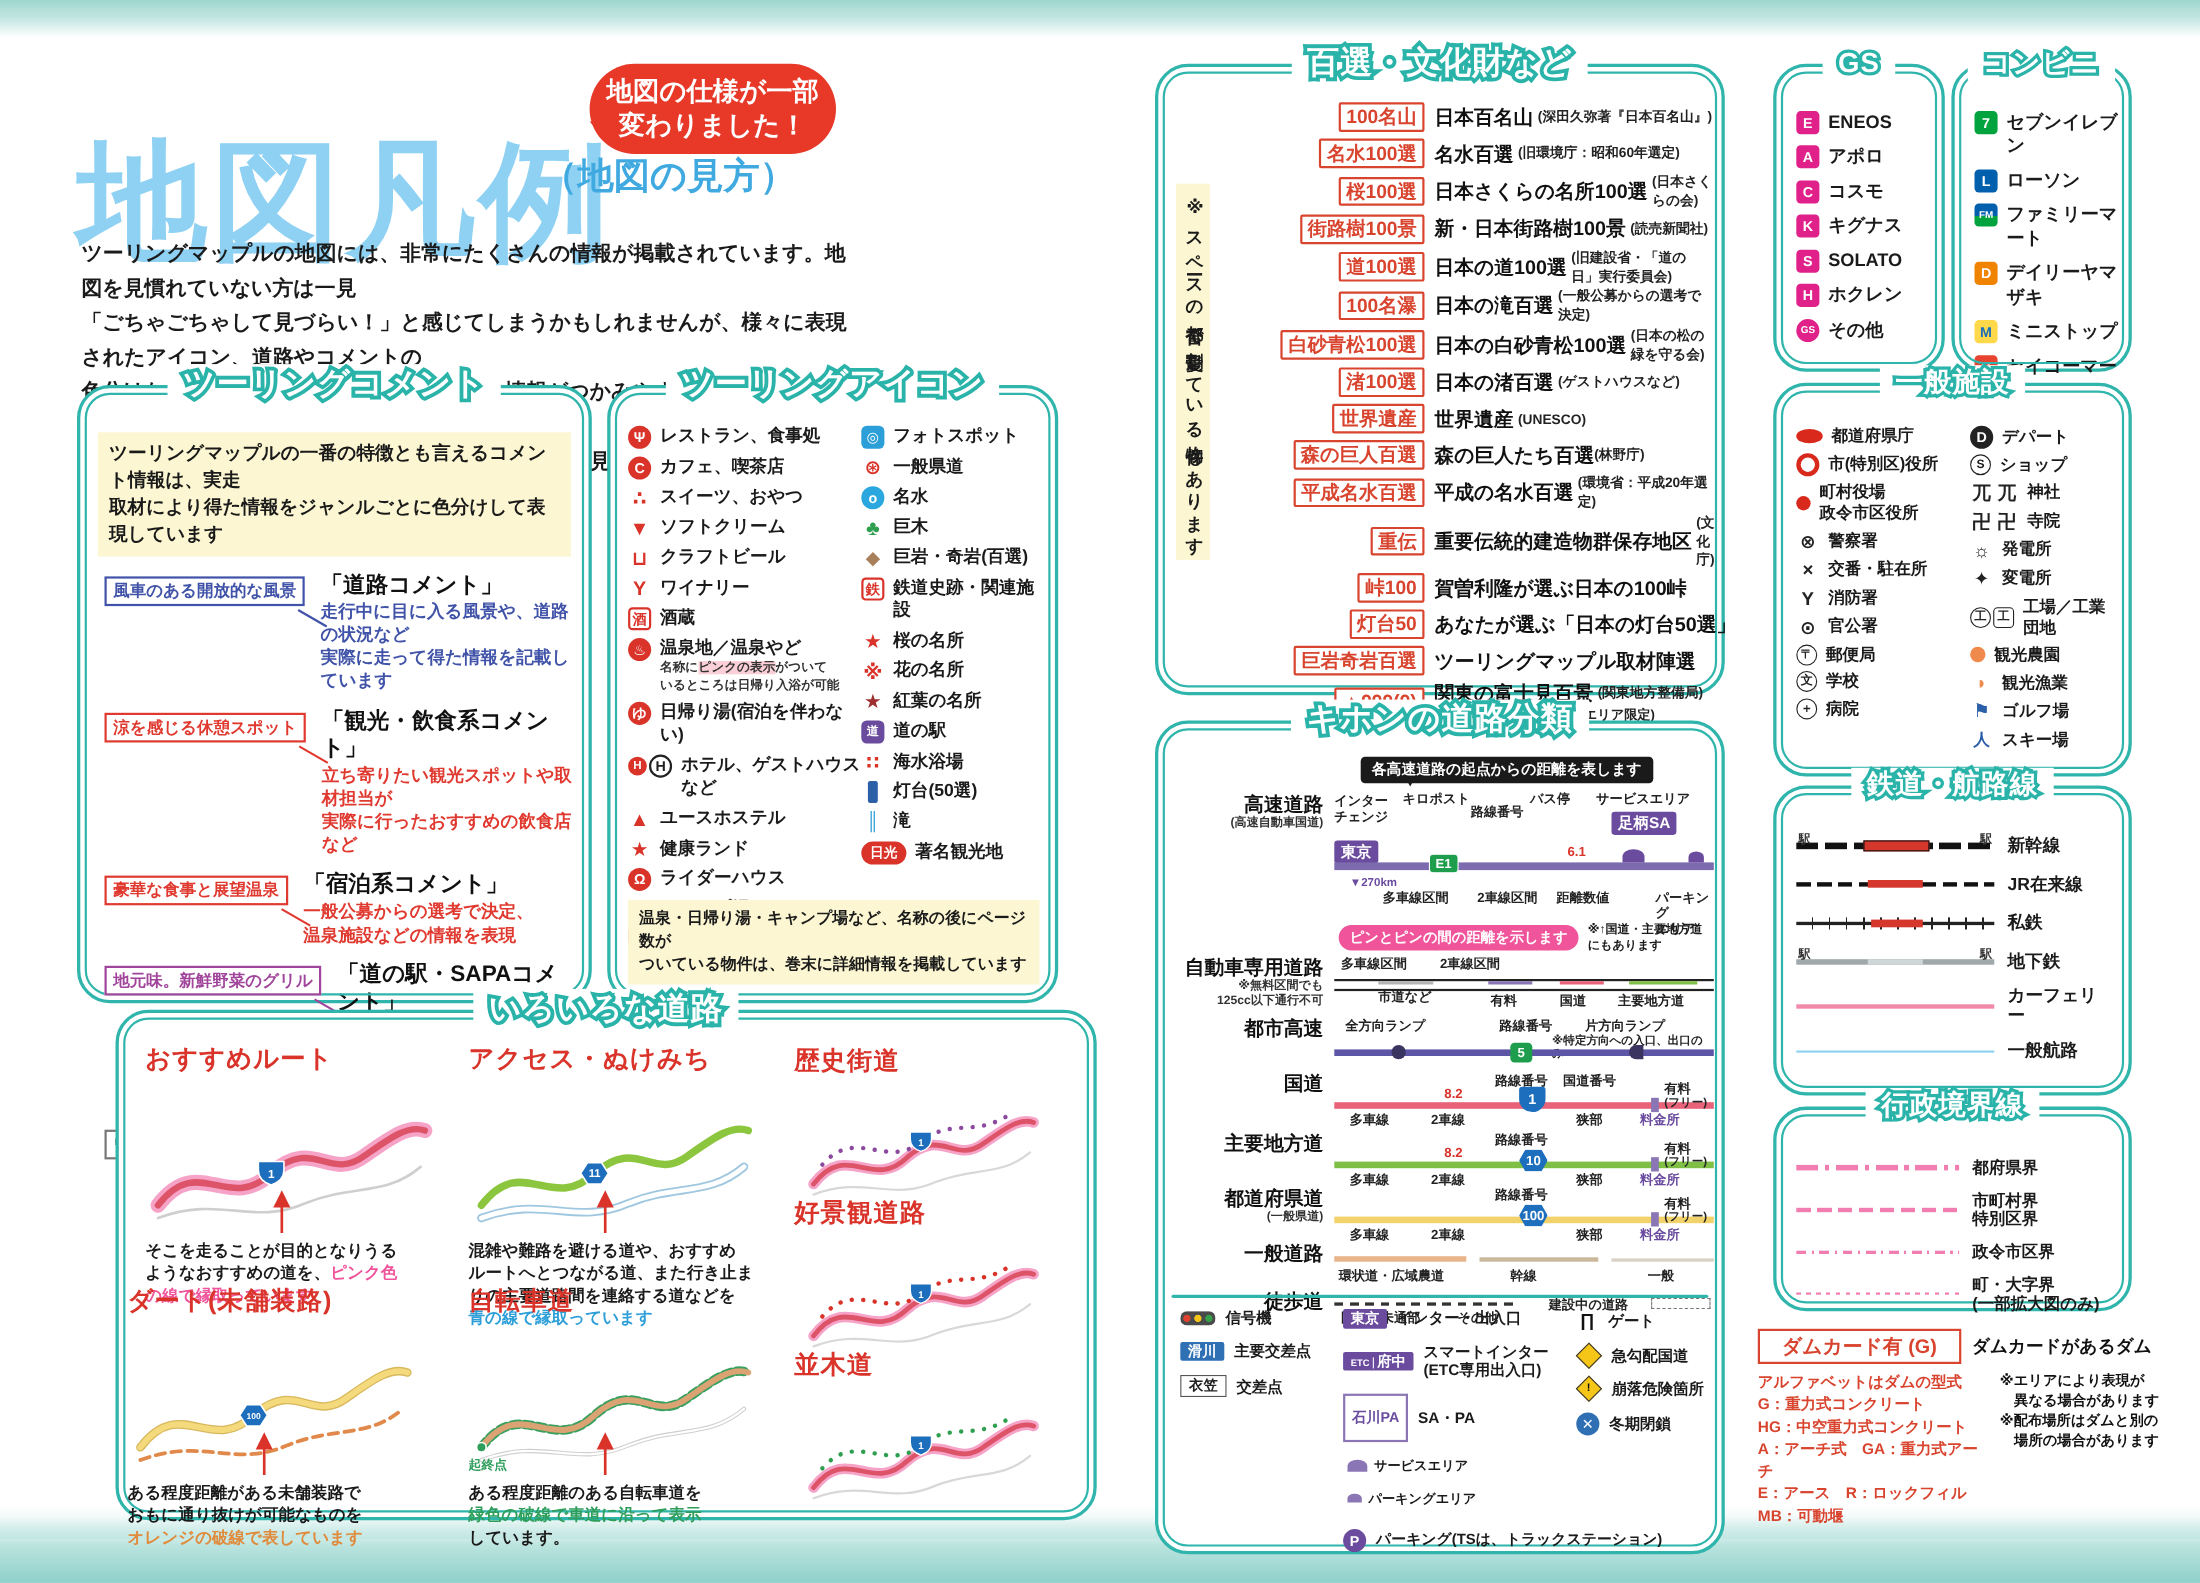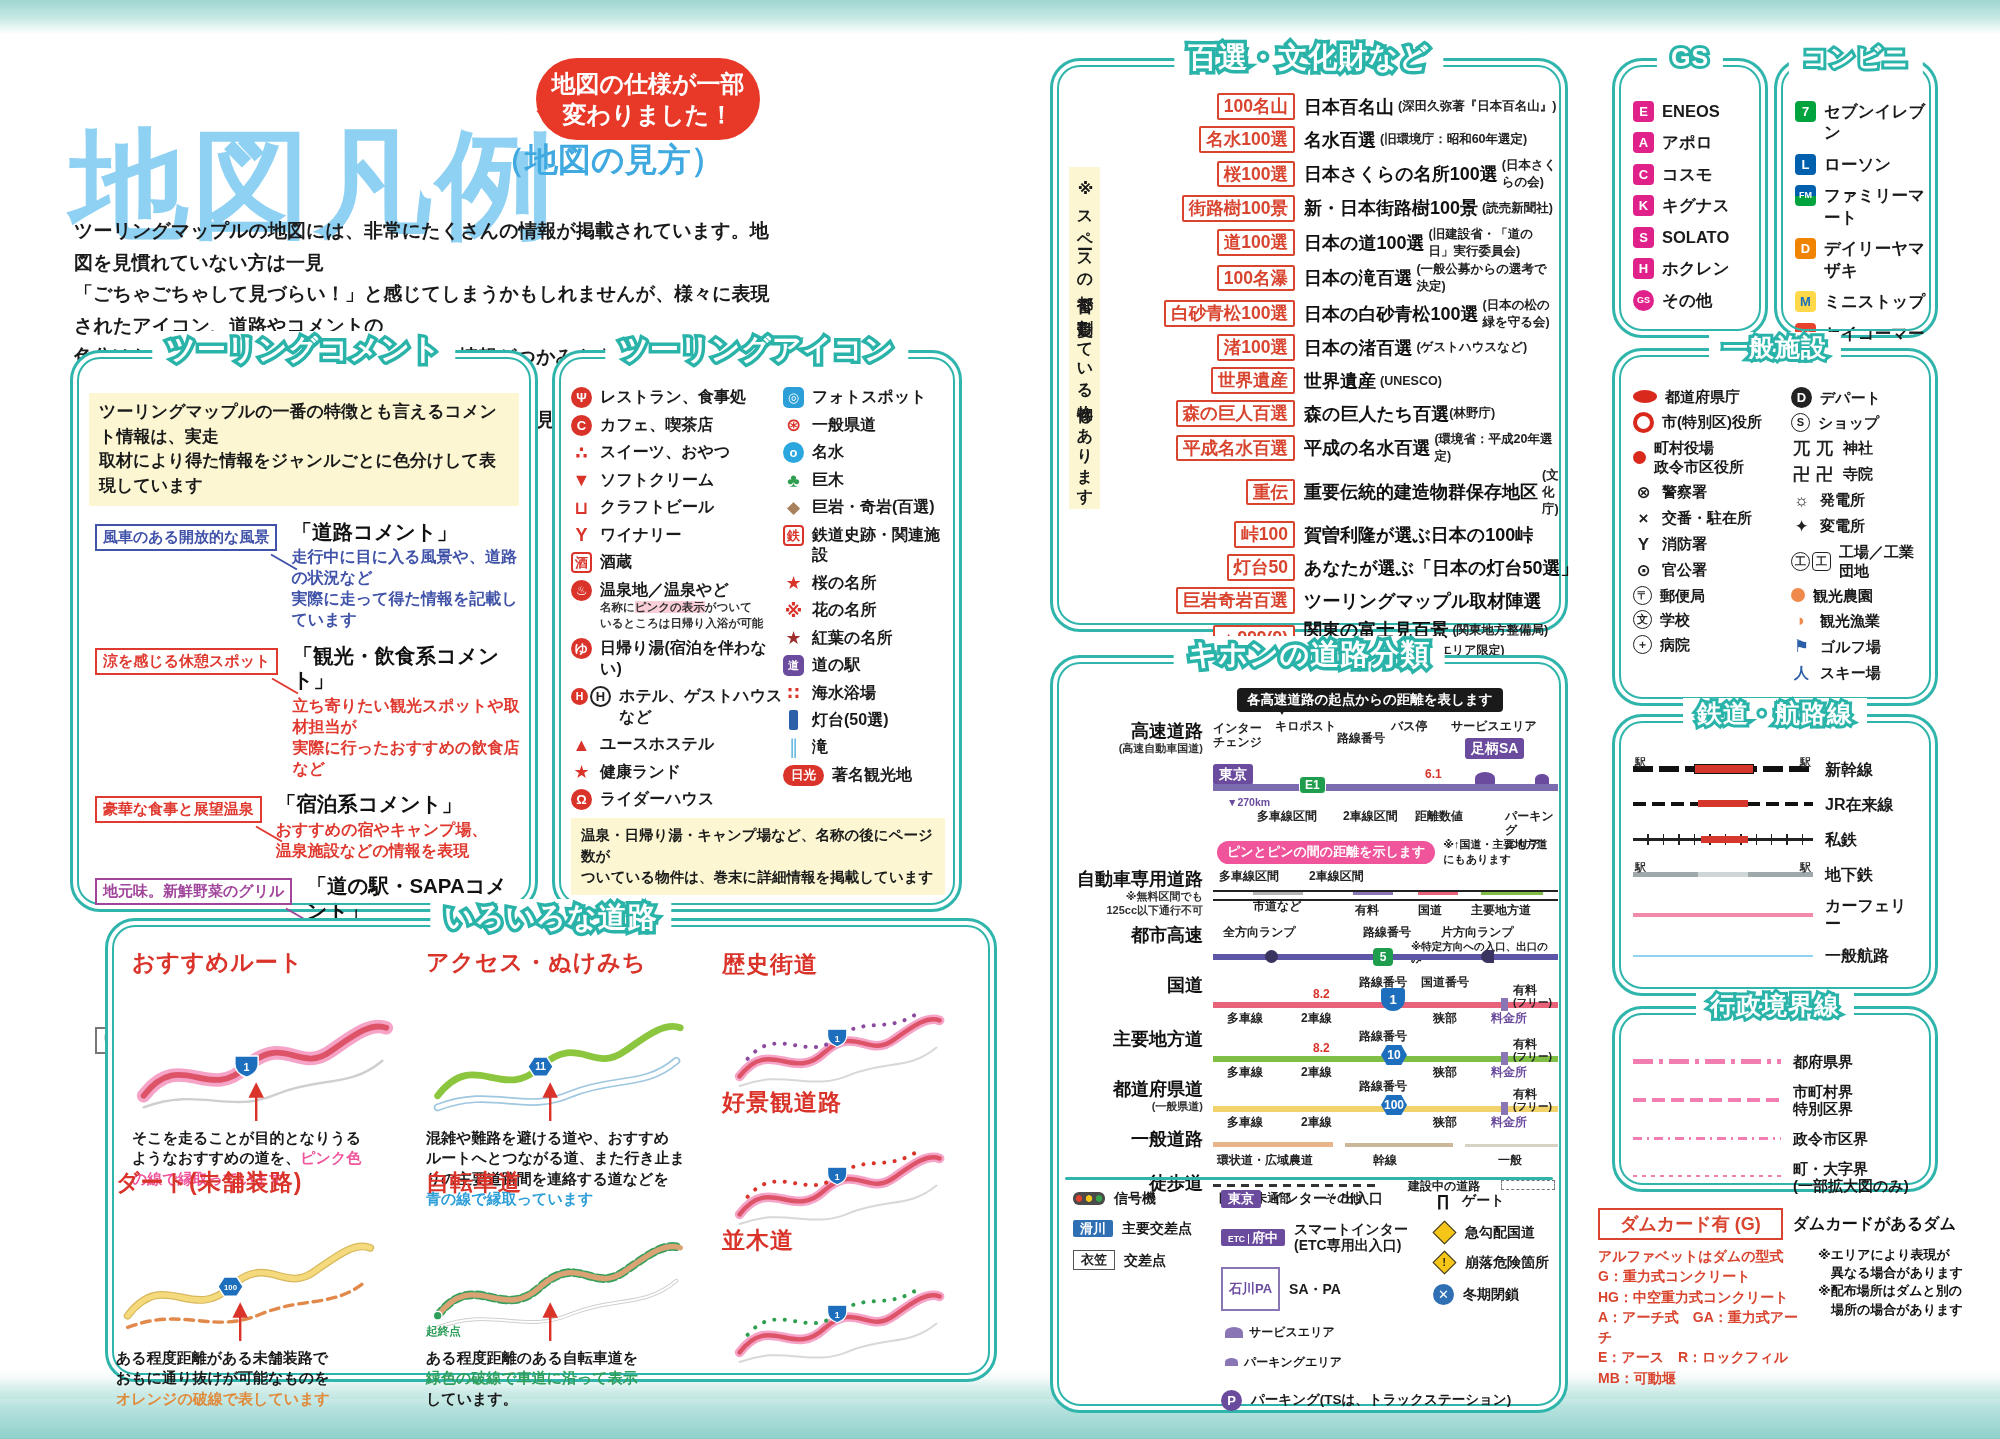--- a/index.html
+++ b/index.html
@@ -258,21 +258,21 @@
           <div class="tx">
             <div class="h">「観光・飲食系コメント」</div>
             <div class="d">立ち寄りたい観光スポットや取材担当が
 実際に行ったおすすめの飲食店など</div>
           </div>
         </div>
         <div class="ci" style="--c: #e0392f; --dc: #e0392f;">
           <span class="ex">豪華な食事と展望温泉</span>
           <div class="tx">
             <div class="h">「宿泊系コメント」</div>
-            <div class="d">おすすめの宿やキャンプ場、
+            <div class="d">一般公募からの選考で決定、
 温泉施設などの情報を表現</div>
           </div>
         </div>
         <div class="ci" style="--c: #a0459b; --dc: #a0459b;">
           <span class="ex">地元味。新鮮野菜のグリル</span>
           <div class="tx">
             <div class="h">「道の駅・SAPAコメント」</div>
             <div class="d">休憩だけでなく目的地にもなる道の駅や
 SAPAのおすすめポイントを記載</div>
           </div>

